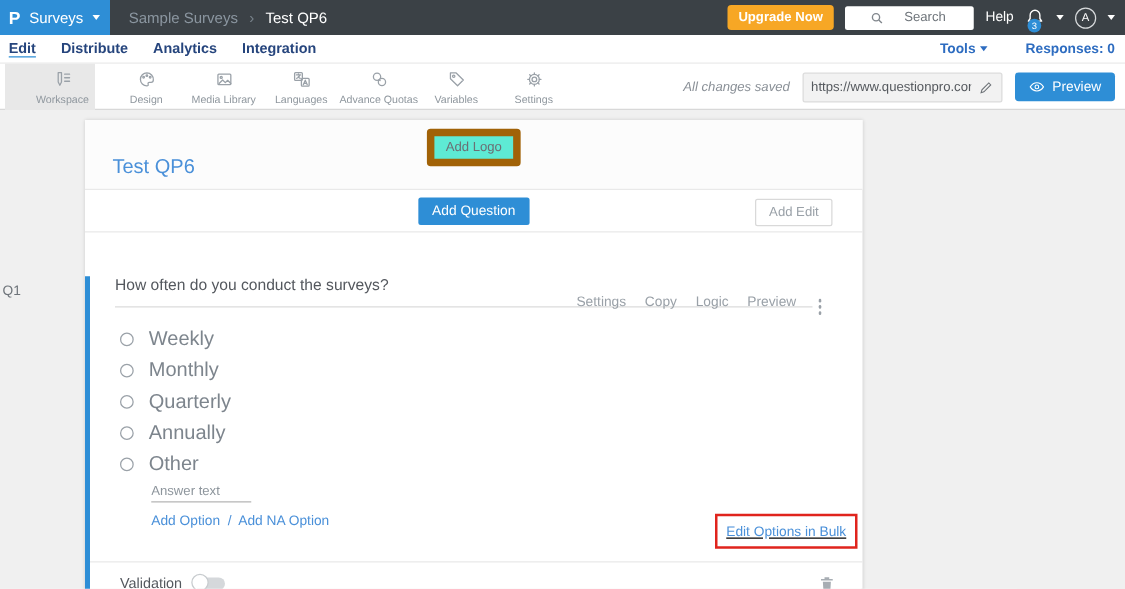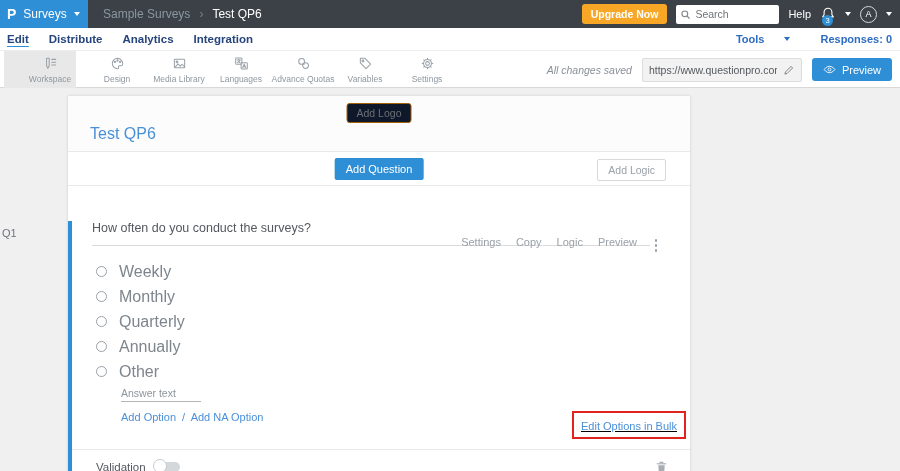--- a/index.html
+++ b/index.html
@@ -17,39 +17,39 @@
   .tri-down { width: 0; height: 0; border-left: 3.5px solid transparent;
               border-right: 3.5px solid transparent; border-top: 4px solid #fff; }
   .breadcrumb { margin-left: 15px; display: flex; align-items: center; gap: 9px; font-size: 12px; }
   .crumb-parent { color: #8b96a0; }
   .crumb-sep { color: #78828b; font-size: 12px; }
   .crumb-current { color: #ffffff; }
   .topbar-right { margin-left: auto; display: flex; align-items: center; gap: 9px; padding-right: 8px; }
   .upgrade-btn { background: #f7a725; color: #fff; font-size: 10.5px; font-weight: 700;
                  border: none; border-radius: 3px; padding: 4px 9px; font-family: inherit; cursor: pointer; }
   .searchbox { width: 103px; height: 19px; background: #fff; border-radius: 2px;
-               display: flex; align-items: center; padding: 0 4px; gap: 4px; }
+               display: flex; align-items: center; padding: 0 20px; gap: 16px; }
   .searchbox input { border: none; outline: none; width: 100%; font-size: 10.5px;
                      color: #444; font-family: inherit; background: transparent; }
   .searchbox input::placeholder { color: #6e747a; }
   .help-label { color: #fff; font-size: 11px; }
   .bell-wrap { position: relative; width: 16px; height: 16px; }
   .badge { position: absolute; bottom: -4px; left: 2px; width: 11px; height: 11px;
            background: #2e8ed6; color: #fff; font-size: 7.5px; border-radius: 50%;
            display: flex; align-items: center; justify-content: center; }
   .avatar { width: 17px; height: 17px; border: 1px solid #d7dadc; border-radius: 50%;
             color: #fff; font-size: 9px; display: flex; align-items: center; justify-content: center; }
 
   
   .navbar { position: absolute; top: 28px; left: 0; width: 900px; height: 22px;
             background: #fff; display: flex; align-items: center; padding: 0 8px 0 7px; gap: 20px; }
   .nav-item { color: #26457d; font-size: 11.5px; font-weight: 700; cursor: pointer; }
   .nav-item.active { text-decoration: underline; text-decoration-color: #2e8ed6; text-underline-offset: 3px; }
   .nav-right { margin-left: auto; display: flex; align-items: center; gap: 30px; }
-  .tools-label { color: #2d6cc0; font-size: 11px; font-weight: 700; display: flex; align-items: center; gap: 20px; cursor: pointer; }
+  .tools-label { color: #2d6cc0; font-size: 11px; font-weight: 700; display: flex; align-items: center; gap: 4px; cursor: pointer; }
   .tri-down-blue { width: 0; height: 0; border-left: 3.5px solid transparent;
                    border-right: 3.5px solid transparent; border-top: 4px solid #2d6cc0; }
   .responses-label { color: #2d6cc0; font-size: 11px; font-weight: 700; }
 
   
   .toolbar { position: absolute; top: 50px; left: 0; width: 900px; height: 38px;
              background: #fff; border-top: 1px solid #ececec; border-bottom: 1px solid #d8d8d8; }
   .tabs { position: absolute; left: 4px; top: 0; height: 37px; display: flex; }
   .tool-tab { width: 62px; height: 37px; display: flex; flex-direction: column;
               align-items: center; justify-content: center; gap: 3px; cursor: pointer; padding-left: 20px; }
@@ -70,21 +70,21 @@
                  font-family: inherit; cursor: pointer; }
   .eye-icon-svg { width: 13px; height: 13px; stroke: #fff; fill: none; stroke-width: 1.1; }
 
   
   .content { position: absolute; top: 88px; left: 0; width: 900px; height: 383px; background: #f0f0f0; }
   .qid-label { position: absolute; left: 2px; top: 139px; font-size: 11px; color: #6e747a; }
   .card { position: absolute; left: 68px; top: 8px; width: 622px; height: 380px;
           background: #fff; box-shadow: 0 0 3px rgba(0,0,0,0.14); }
   .card-header { position: relative; height: 56px; background: #fcfcfc; border-bottom: 1px solid #e9e9e9; }
   .add-logo-btn { position: absolute; left: 50%; transform: translateX(-50%); top: 7px;
-                  background: #0f172a; border: 1px solid #a16207; border-radius: 3px;
+                  background: #5eead4; border: 6px solid #a16207; border-radius: 3px;
                   padding: 3px 9px; font-size: 10.5px; color: #6b7075; font-family: inherit; cursor: pointer; }
   .survey-title { position: absolute; left: 22px; top: 29px; font-size: 16px; color: #4a90d9; font-weight: 400; }
   .card-actions { position: relative; height: 34px; border-bottom: 1px solid #e9e9e9; }
   .add-question-btn { position: absolute; left: 50%; transform: translateX(-50%); top: 6px;
                       background: #2e8ed6; color: #fff; border: none; border-radius: 2px;
                       padding: 5px 11px; font-size: 11px; font-family: inherit; cursor: pointer; }
   .add-intro-btn { position: absolute; right: 24px; top: 7px; background: #fff; color: #9aa1a8;
                    border: 1px solid #d9d9d9; border-radius: 2px; padding: 4px 10px;
                    font-size: 10.5px; font-family: inherit; cursor: pointer; }
   .question-block { position: relative; border-left: 4px solid #2e8ed6; min-height: 289px; }
@@ -257,21 +257,21 @@
 
     <section class="card">
 
       <div class="card-header">
         <button class="add-logo-btn">Add Logo</button>
         <h1 class="survey-title">Test QP6</h1>
       </div>
 
       <div class="card-actions">
         <button class="add-question-btn">Add Question</button>
-        <button class="add-intro-btn">Add Logic</button>
+        <button class="add-intro-btn">Add Edit</button>
       </div>
 
       <div class="question-block">
         <div class="q-menu">
           <span class="q-menu-item">Settings</span>
           <span class="q-menu-item">Copy</span>
           <span class="q-menu-item">Logic</span>
           <span class="q-menu-item">Preview</span>
         </div>
         <div class="q-dots">

